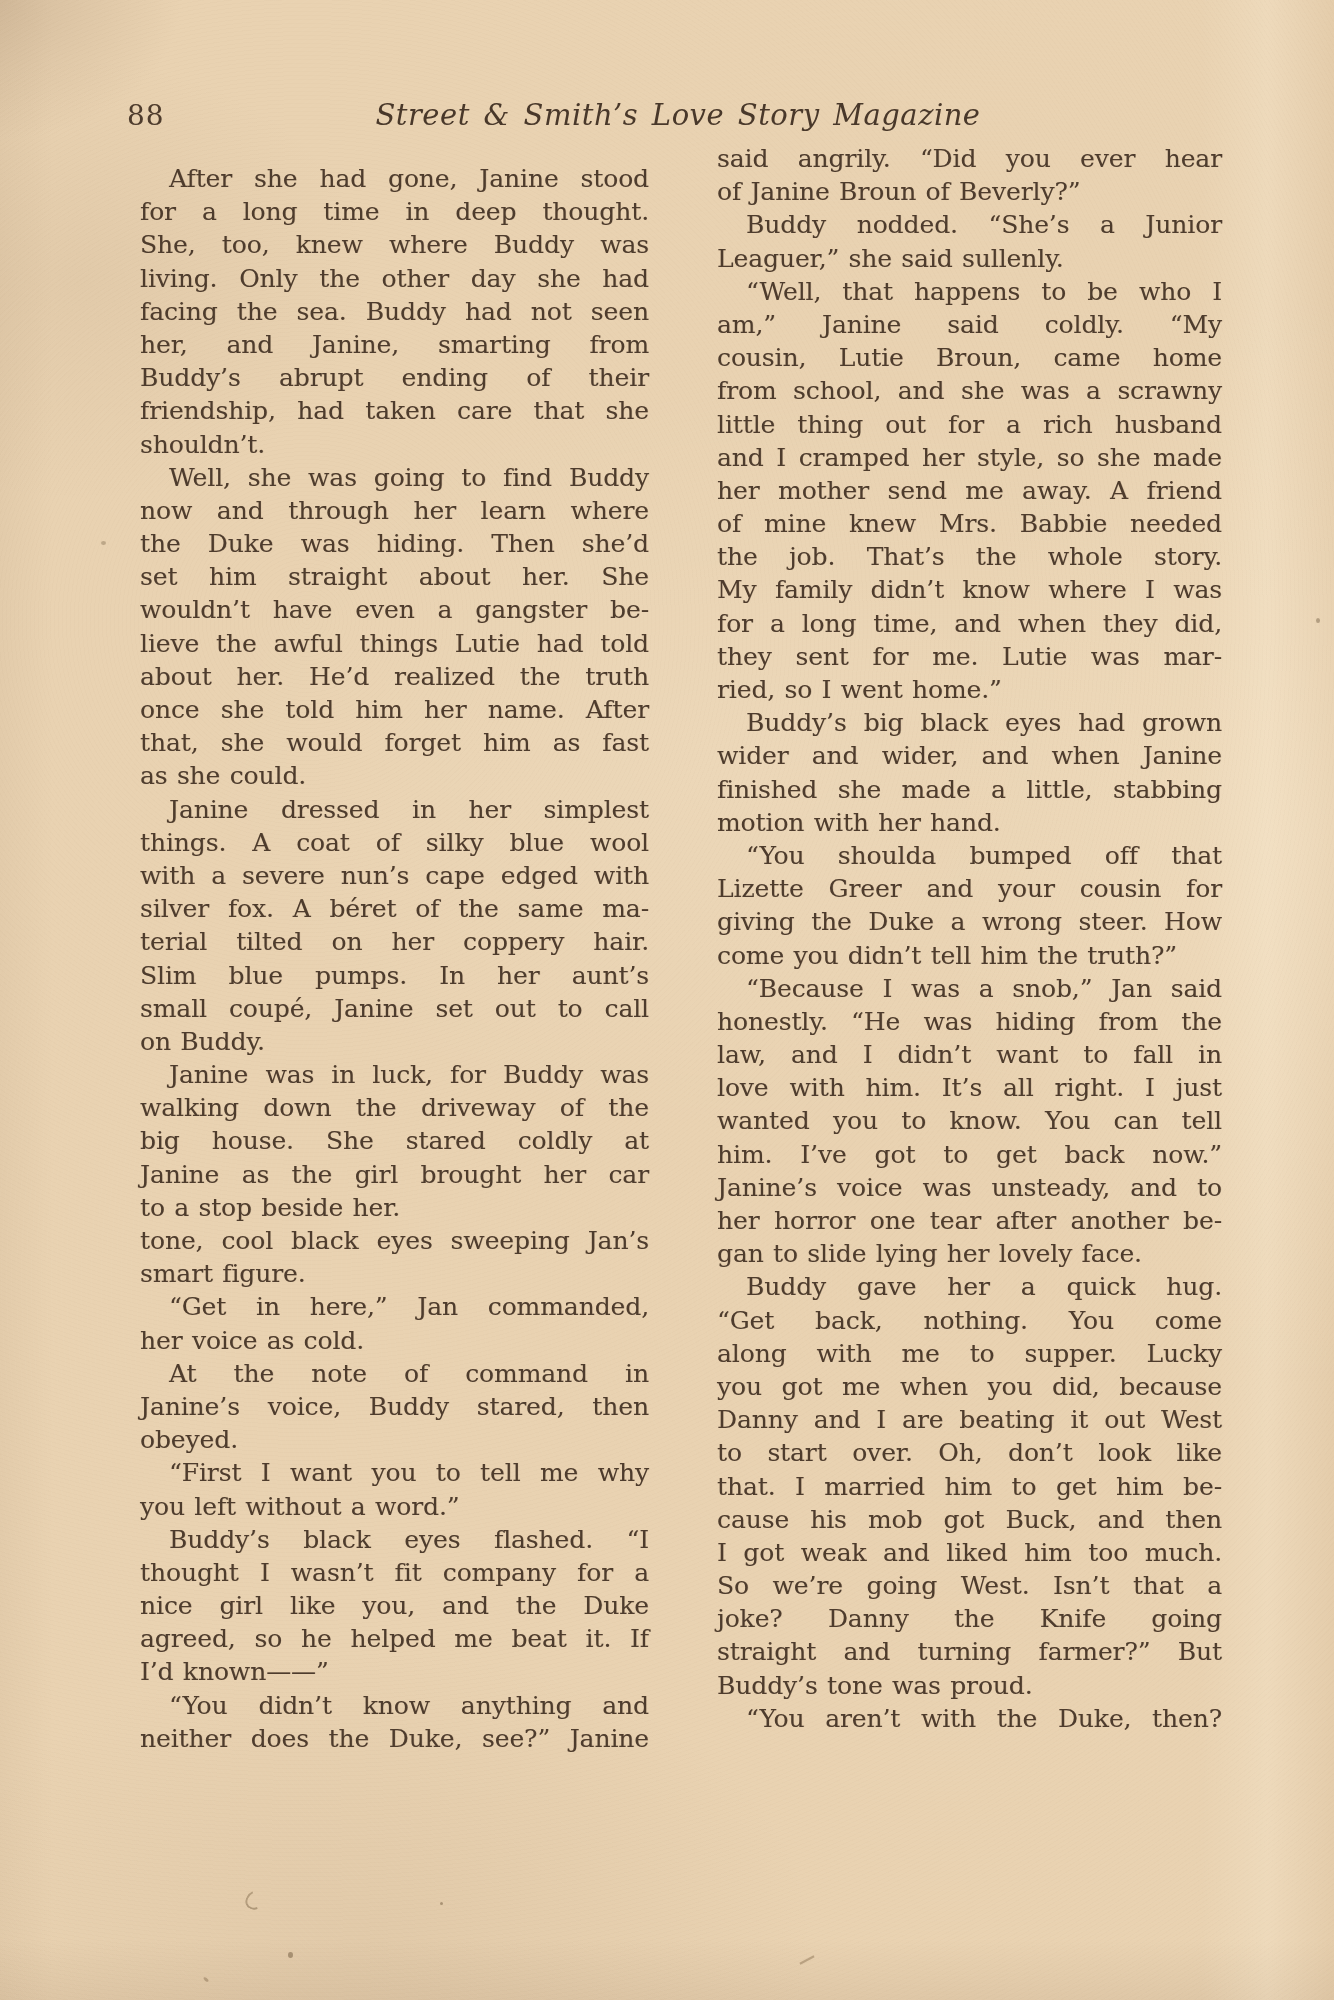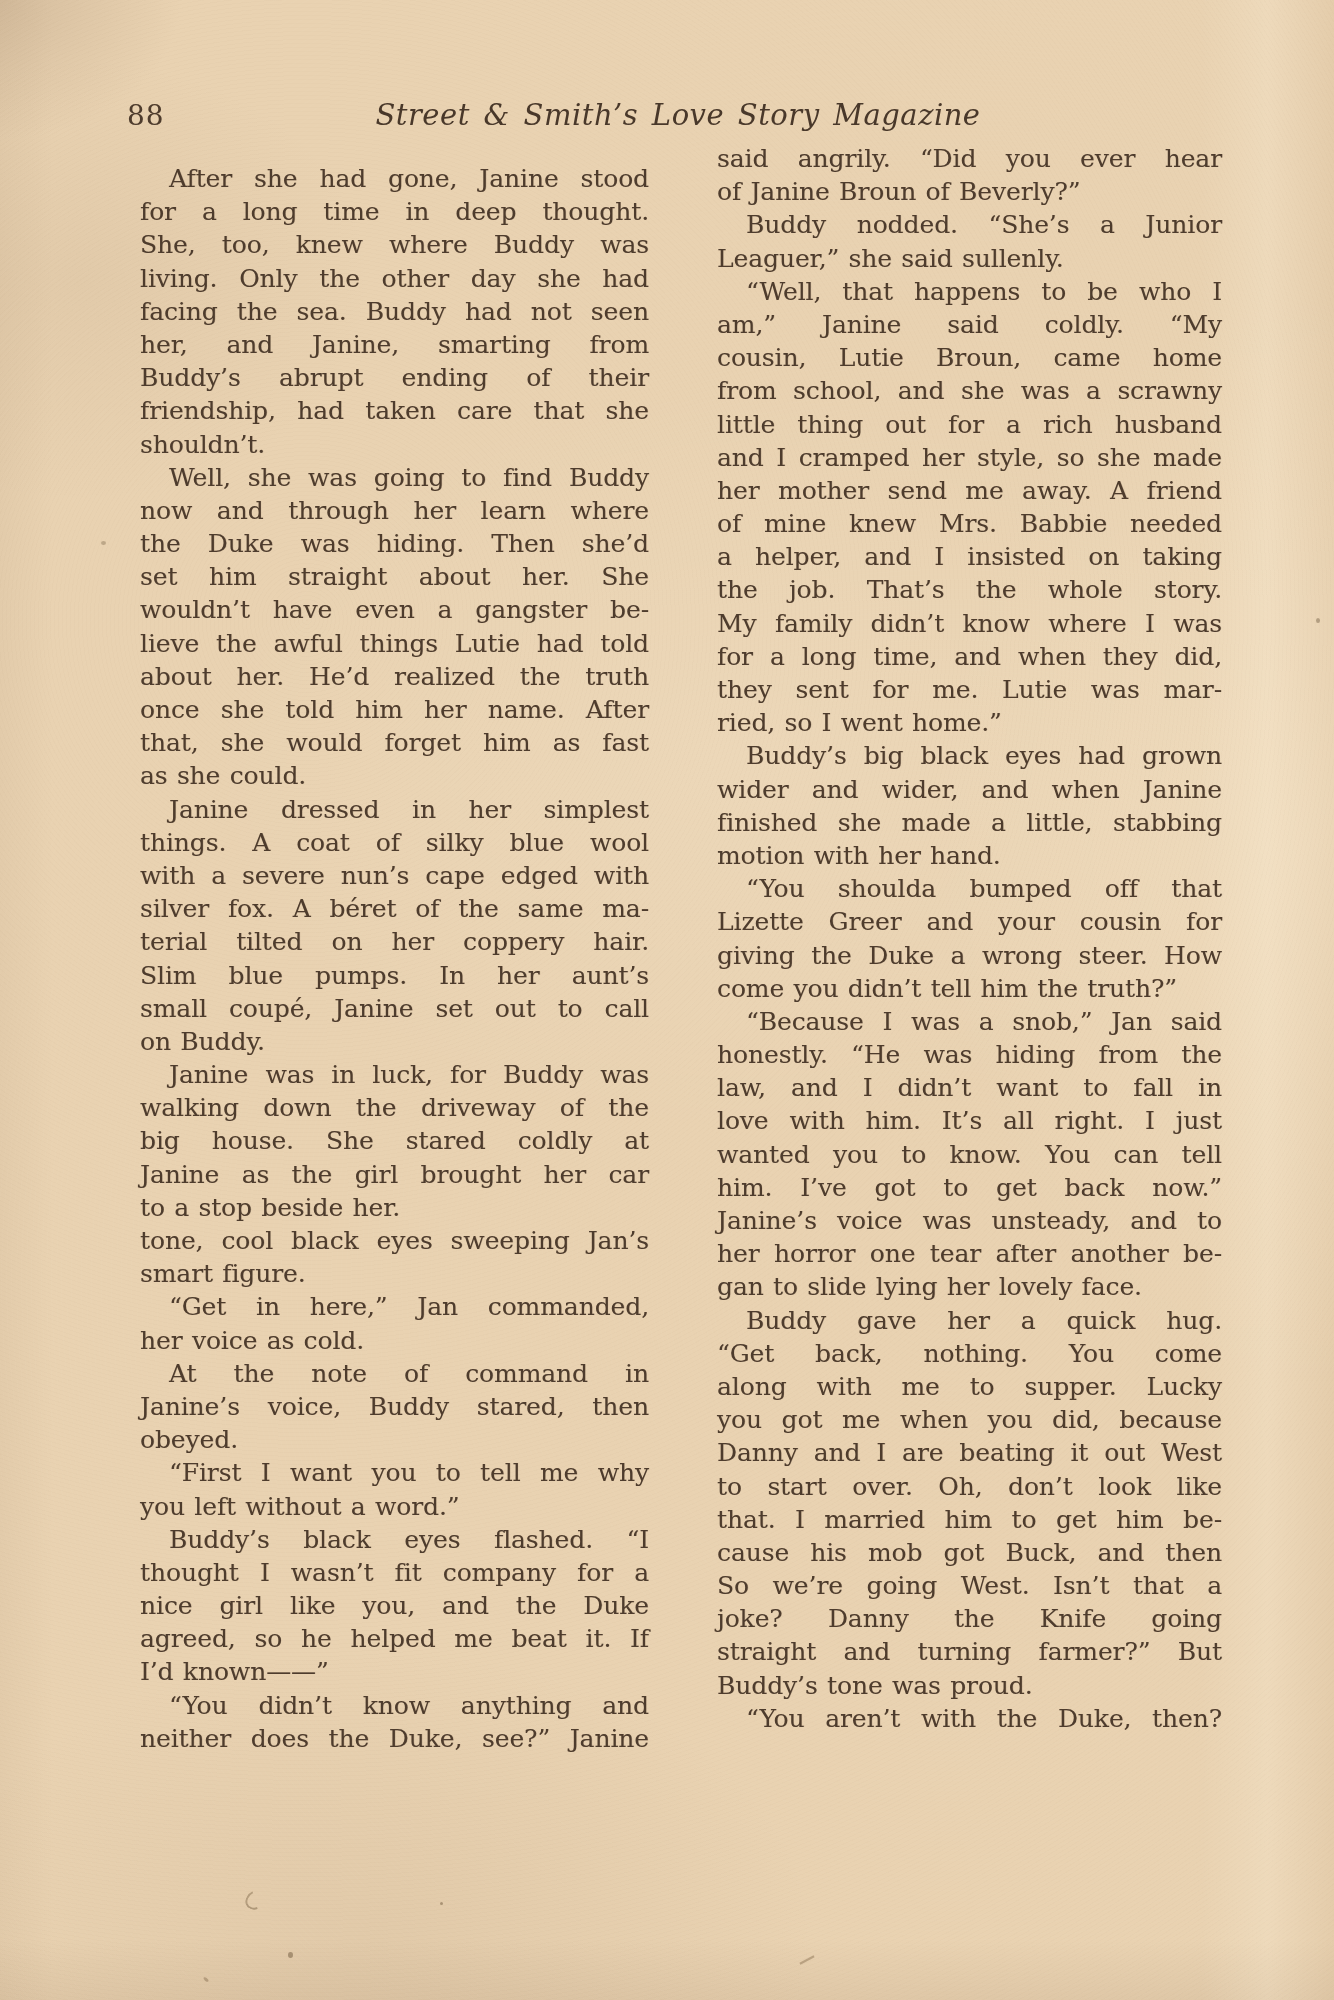--- a/index.html
+++ b/index.html
@@ -132,21 +132,20 @@
     <div class="line ind">Buddy nodded.  “She’s a Junior</div>
     <div class="line rag">Leaguer,” she said sullenly.</div>
     <div class="line ind">“Well, that happens to be who I</div>
     <div class="line">am,” Janine said coldly.  “My</div>
     <div class="line">cousin, Lutie Broun, came home</div>
     <div class="line">from school, and she was a scrawny</div>
     <div class="line">little thing out for a rich husband</div>
     <div class="line">and I cramped her style, so she made</div>
     <div class="line">her mother send me away.  A friend</div>
     <div class="line">of mine knew Mrs. Babbie needed</div>
-    <div class="line">a helper, and I insisted on taking</div>
     <div class="line">the job.  That’s the whole story.</div>
     <div class="line">My family didn’t know where I was</div>
     <div class="line">for a long time, and when they did,</div>
     <div class="line">they sent for me.  Lutie was mar-</div>
     <div class="line rag">ried, so I went home.”</div>
     <div class="line ind">Buddy’s big black eyes had grown</div>
     <div class="line">wider and wider, and when Janine</div>
     <div class="line">finished she made a little, stabbing</div>
     <div class="line rag">motion with her hand.</div>
     <div class="line ind">“You shoulda bumped off that</div>
@@ -163,20 +162,21 @@
     <div class="line">her horror one tear after another be-</div>
     <div class="line rag">gan to slide lying her lovely face.</div>
     <div class="line ind">Buddy gave her a quick hug.</div>
     <div class="line">“Get back, nothing.  You come</div>
     <div class="line">along with me to supper.  Lucky</div>
     <div class="line">you got me when you did, because</div>
     <div class="line">Danny and I are beating it out West</div>
     <div class="line">to start over.  Oh, don’t look like</div>
     <div class="line">that.  I married him to get him be-</div>
     <div class="line">cause his mob got Buck, and then</div>
+    <div class="line">I got weak and liked him too much.</div>
     <div class="line">So we’re going West.  Isn’t that a</div>
     <div class="line">joke?  Danny the Knife going</div>
     <div class="line">straight and turning farmer?” But</div>
     <div class="line rag">Buddy’s tone was proud.</div>
     <div class="line ind">“You aren’t with the Duke, then?</div>
   </div>
 
 <div class="squiggle" style="left:246px; top:1890px; width:14px; height:16px;"></div>
 <div class="speck" style="left:288px; top:1952px; width:5px; height:6px; background:rgba(110,88,60,.5);"></div>
 <div class="speck" style="left:203px; top:1978px; width:6px; height:3px; background:rgba(120,96,66,.4); transform:rotate(40deg);"></div>

